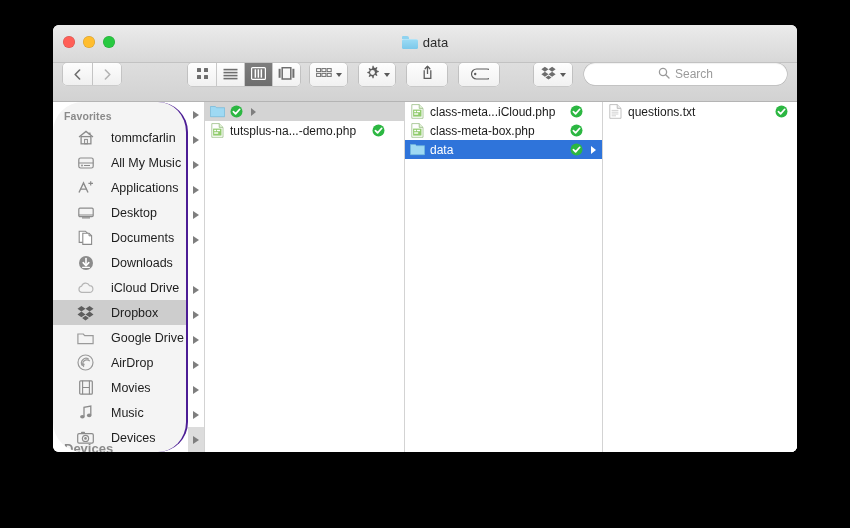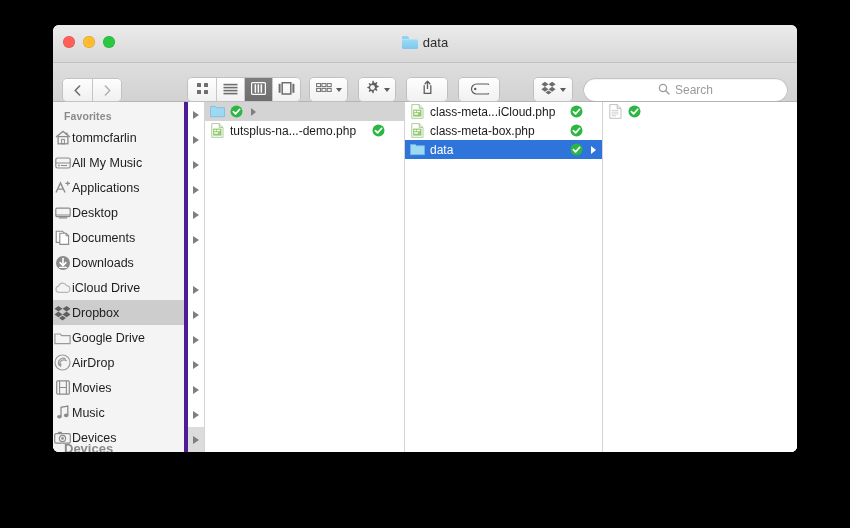--- a/index.html
+++ b/index.html
@@ -81,21 +81,21 @@
     border-radius: 1.5px;
     box-shadow: inset 0 0.5px 0 rgba(255,255,255,0.45);
   }
 
   
   .toolbar {
     height: 39px;
     background: linear-gradient(to bottom, #dedede 0%, #d2d2d2 100%);
     border-bottom: 1px solid #b4b4b4;
     display: flex;
-    align-items: flex-end;
+    align-items: flex-start;
     padding: 0 10px;
     gap: 0px;
     flex: 0 0 auto;
   }
 
   .btn-group {
     display: flex;
     border-radius: 4px;
     overflow: hidden;
     box-shadow: 0 0 0 0.5px #adadad, 0 1px 0 rgba(255,255,255,0.5);
@@ -182,38 +182,39 @@
     display: flex;
     min-height: 0;
     background: #fff;
   }
 
   
   .sidebar {
     width: 135px;
     flex: 0 0 135px;
     background: #f4f4f4;
-    border-right: 4px solid #4c1d95;
+    border-right: 2px solid #4c1d95;
     padding-top: 6px;
     overflow: hidden;
     position: relative;
+    border-radius: 30px;
   }
   .sb-header {
     font-size: 10.5px;
     font-weight: bold;
     color: #8a8a8a;
     padding: 2px 0 3px 11px;
     letter-spacing: 0.1px;
   }
   .sb-item {
     height: 25px;
     display: flex;
     align-items: center;
-    gap: 1px;
-    padding-left: 1px;
+    gap: 17px;
+    padding-left: 24px;
     font-size: 12.5px;
     color: #1d1d1d;
     cursor: default;
   }
   .sb-item.selected {
     background: #cdcdcd;
   }
   .sb-icon {
     width: 17px; height: 17px;
     flex: 0 0 17px;
@@ -789,20 +790,21 @@
             <span class="row-icon">
               <svg width="13" height="15" viewBox="0 0 13 15">
                 <path d="M0.8 0.6 h7.4 l3.8 3.8 v9.9 h-11.2 z" fill="#ffffff" stroke="#b3b3b3" stroke-width="0.8"></path>
                 <path d="M8.2 0.6 v3.8 h3.8" fill="#ebebeb" stroke="#b3b3b3" stroke-width="0.8"></path>
                 <line x1="2.6" y1="6.4" x2="9.4" y2="6.4" stroke="#c6c6c6" stroke-width="0.8"></line>
                 <line x1="2.6" y1="8.2" x2="9.4" y2="8.2" stroke="#c6c6c6" stroke-width="0.8"></line>
                 <line x1="2.6" y1="10" x2="9.4" y2="10" stroke="#c6c6c6" stroke-width="0.8"></line>
                 <line x1="2.6" y1="11.8" x2="7" y2="11.8" stroke="#c6c6c6" stroke-width="0.8"></line>
               </svg>
             </span>
+            <span class="row-label">questions.txt</span>
             <span class="badge" style="margin-right:5px;">
               <svg width="13" height="13" viewBox="0 0 13 13">
                 <circle cx="6.5" cy="6.5" r="6" fill="#2cb742"></circle>
                 <polyline points="3.4,6.6 5.6,8.9 9.7,4.3" fill="none" stroke="#ffffff" stroke-width="1.7" stroke-linecap="round" stroke-linejoin="round"></polyline>
               </svg>
             </span>
           </div>
         </div>
 
       </div>

